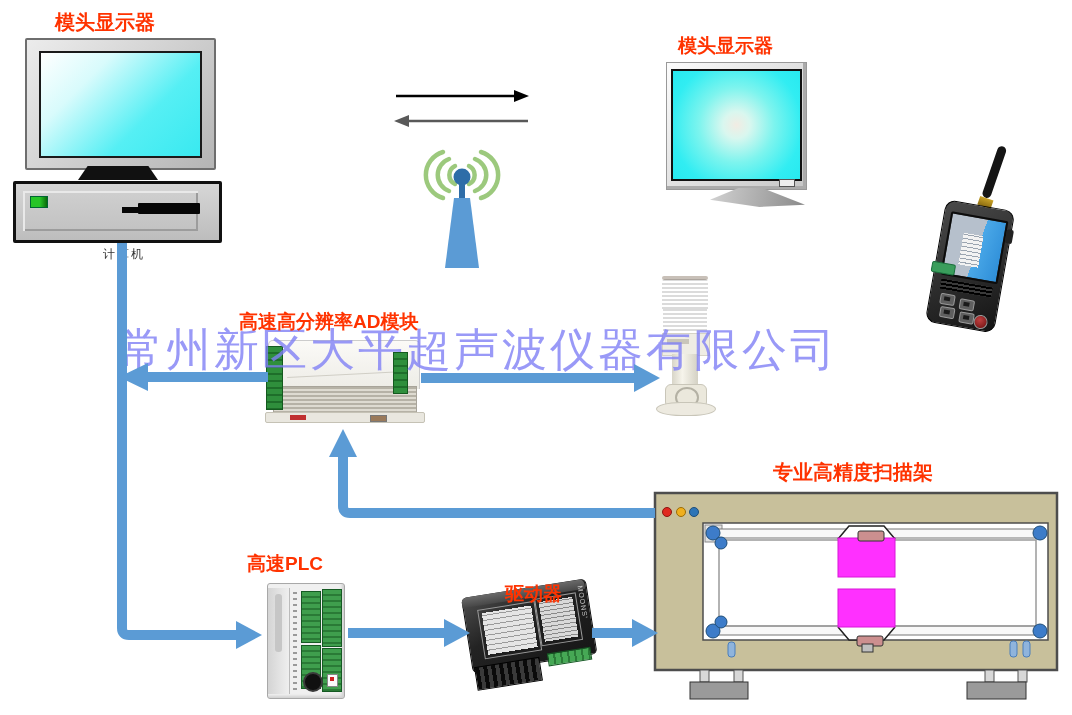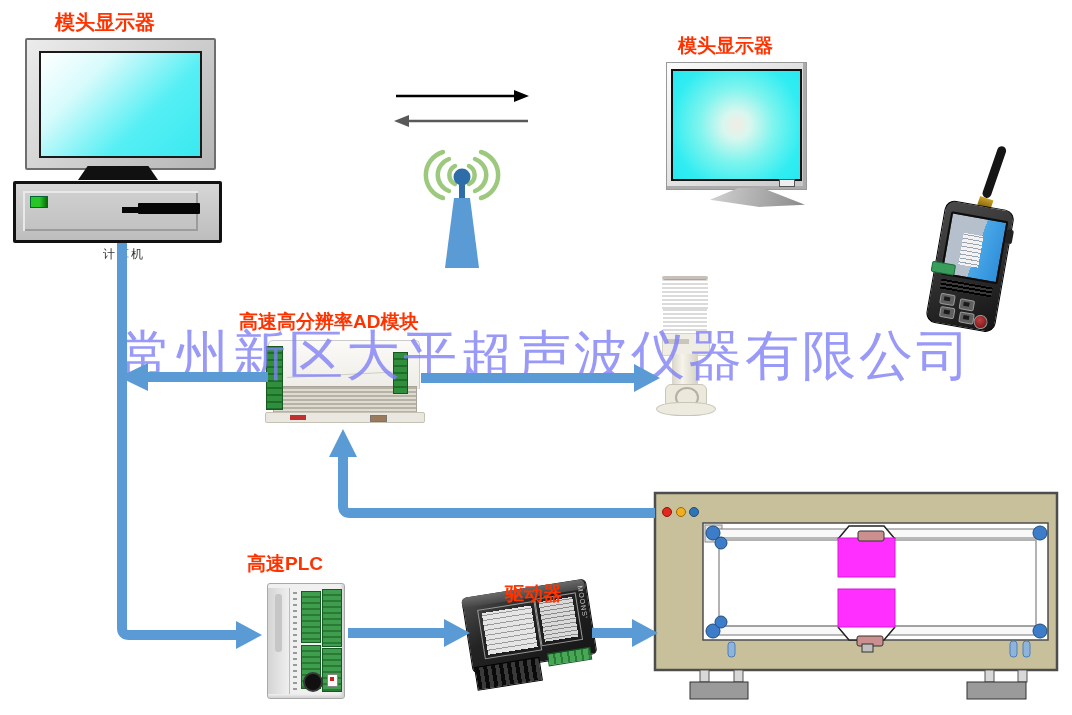--- a/index.html
+++ b/index.html
@@ -2,21 +2,21 @@
 <html><head>
 <meta charset="utf-8">
 <style>
   html,body{margin:0;padding:0;background:#fff;}
   #canvas{position:relative;width:1072px;height:715px;background:#ffffff;overflow:hidden;
           font-family:"Liberation Sans",sans-serif;}
   .abs{position:absolute;}
   
   .devices{z-index:1;}
   .watermark{z-index:3;left:118px;top:320px;font-family:Liberation Mono, monospace;
-             font-size:54px;font-weight:400;letter-spacing:3px;white-space:nowrap;
+             font-size:45px;font-weight:400;letter-spacing:3px;white-space:nowrap;
              color:rgba(128,128,245,0.8);}
   #overlay{z-index:4;left:0;top:0;pointer-events:none;}
   .lbl{z-index:5;font-weight:bold;font-size:19px;color:#FF3300;white-space:nowrap;}
   
   .mon1{left:25px;top:38px;width:187px;height:128px;border:2px solid #6e6e6e;border-radius:2px;
         background:linear-gradient(135deg,#ececec,#b5b5b5);}
   .mon1 .scr{left:12px;top:11px;width:159px;height:103px;border:2px solid #1a1a1a;
         background:linear-gradient(135deg,#ffffff 0%,#d8fbfc 28%,#55eff4 65%,#39e9f0 100%);}
   .stand1{left:78px;top:166px;width:80px;height:14px;background:#111;
         clip-path:polygon(12% 0,88% 0,100% 100%,0 100%);}
@@ -295,16 +295,17 @@
       </g>
       <circle cx="54" cy="37" r="8.5" fill="#2E6DA8"></circle>
       <rect x="51" y="44" width="6" height="15" fill="#2E6DA8"></rect>
       <polygon points="46,58 62,58 71,128 37,128" fill="#5B9BD5"></polygon>
     </g>
   </svg>
 
   <div class="abs lbl" style="left:55px;top:9px;font-size:20px;">模头显示器</div>
   <div class="abs lbl" style="left:678px;top:33px;">模头显示器</div>
   <div class="abs lbl" style="left:239px;top:309px;">高速高分辨率AD模块</div>
+  <div class="abs lbl" style="left:773px;top:459px;font-size:20px;">专业高精度扫描架</div>
   <div class="abs lbl" style="left:247px;top:551px;">高速PLC</div>
   <div class="abs lbl" style="left:505px;top:581px;">驱动器</div>
 
 </div>
 
 </body></html>

